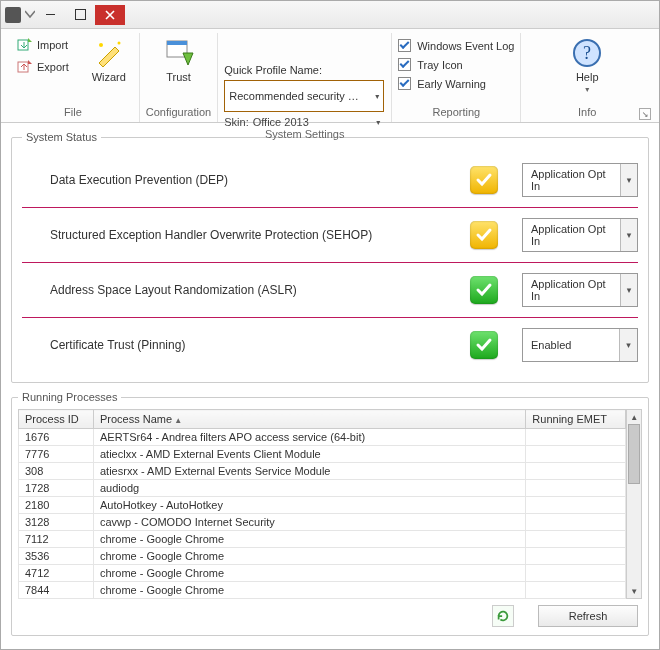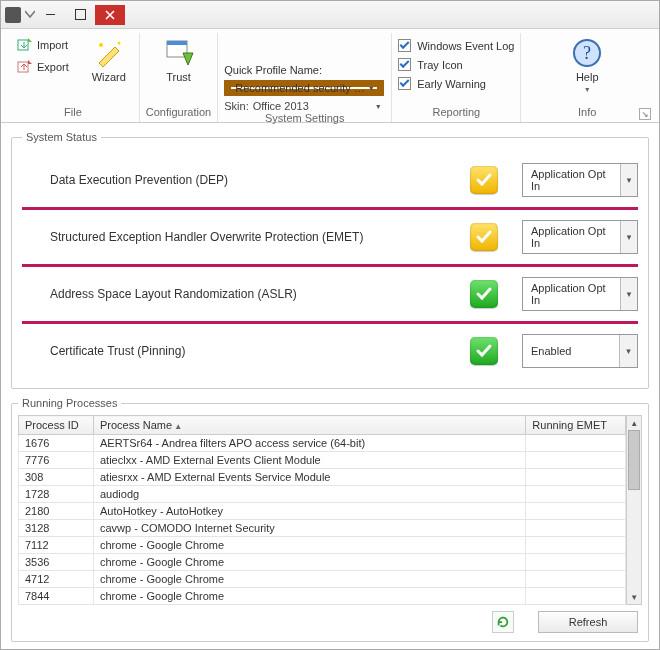--- a/index.html
+++ b/index.html
@@ -53,42 +53,42 @@
     width:48px; padding:2px;
     font-size:11px; text-align:center; gap:2px;
     cursor:pointer;
   }
   .bigbtn .icn { width:32px;height:32px;display:flex;align-items:center;justify-content:center; }
   .smallbtns { display:flex; flex-direction:column; gap:2px; }
   .smallbtn { display:flex; align-items:center; gap:4px; font-size:11px; cursor:pointer; padding:2px 4px;}
   .smallbtn .icn { width:16px;height:16px;display:flex;align-items:center;justify-content:center;}
   .sysset { display:flex; flex-direction:column; gap:4px; padding-top:2px; width:160px;margin-top:27px;}
   .combo {
-    border:7px solid #a16207; height:16px; display:flex; align-items:center;
+    border:1px solid #a16207; height:32px; display:flex; align-items:center;
     font-size:11px; padding:0 4px; background:#fff; justify-content:space-between;
   }
   .combo .ar { font-size:8px; color:#555; }
   .skinrow { display:flex; align-items:center; gap:4px; font-size:11px; color:#444;}
   .skinrow .ar { font-size:8px; color:#555; margin-left:auto; padding-right:4px;}
   .checks { display:flex; flex-direction:column; gap:6px; padding-top:4px; }
   .chk { display:flex; align-items:center; gap:6px; font-size:11px; cursor:pointer;}
   .chk .box { width:13px;height:13px;border:1px solid #888;background:#fff;display:flex;align-items:center;justify-content:center;}
   .chk .box::after{content:"";width:7px;height:3px;border-left:2px solid #2a6cc0;border-bottom:2px solid #2a6cc0;transform:rotate(-45deg) translate(1px,-1px);}
   .launcher { position:absolute; right:2px; bottom:2px; width:12px;height:12px;border:1px solid #aaa;font-size:8px;display:flex;align-items:center;justify-content:center;color:#666;}
   
   .panel { margin:8px; }
   fieldset.group {
     border:1px solid #ccc;
     border-radius:2px;
     padding: 10px 10px;
   }
   fieldset.group > legend { font-size:11px; color:#555; padding:0 4px;}
   .statusrow {
     display:flex; align-items:center;
-    border-bottom:3px solid #be185d;
+    border-bottom:1px solid #be185d;
     padding: 10px 0;
   }
   .statusrow:last-child { border-bottom:none; }
   .statusrow .slabel { flex:1; padding-left:28px; font-size:12px; color:#333;}
   .sicon { width:28px;height:28px;border-radius:5px;display:flex;align-items:center;justify-content:center;margin-right:24px; box-shadow:inset 0 0 2px rgba(0,0,0,.3), 0 1px 1px rgba(0,0,0,.2);}
   .sicon.yellow { background:linear-gradient(#ffe36b,#f0b400);}
   .sicon.green { background:linear-gradient(#6fe26f,#1da81d);}
   .sicon svg { width:18px;height:18px; }
   .sdrop {
     width:116px; height:34px; border:1px solid #999;
@@ -268,21 +268,21 @@
             <svg viewBox="0 0 18 18">
               <path d="M3 9 L7 13 L15 4" stroke="#fff" stroke-width="3" fill="none" stroke-linecap="round"></path>
             </svg>
           </div>
           <div class="sdrop">
             <span class="txt">Application Opt In</span>
             <span class="arrow">▾</span>
           </div>
         </div>
         <div class="statusrow">
-          <div class="slabel">Structured Exception Handler Overwrite Protection (EMET)</div>
+          <div class="slabel">Structured Exception Handler Overwrite Protection (SEHOP)</div>
           <div class="sicon yellow">
             <svg viewBox="0 0 18 18">
               <path d="M3 9 L7 13 L15 4" stroke="#fff" stroke-width="3" fill="none" stroke-linecap="round"></path>
             </svg>
           </div>
           <div class="sdrop">
             <span class="txt">Application Opt In</span>
             <span class="arrow">▾</span>
           </div>
         </div>

